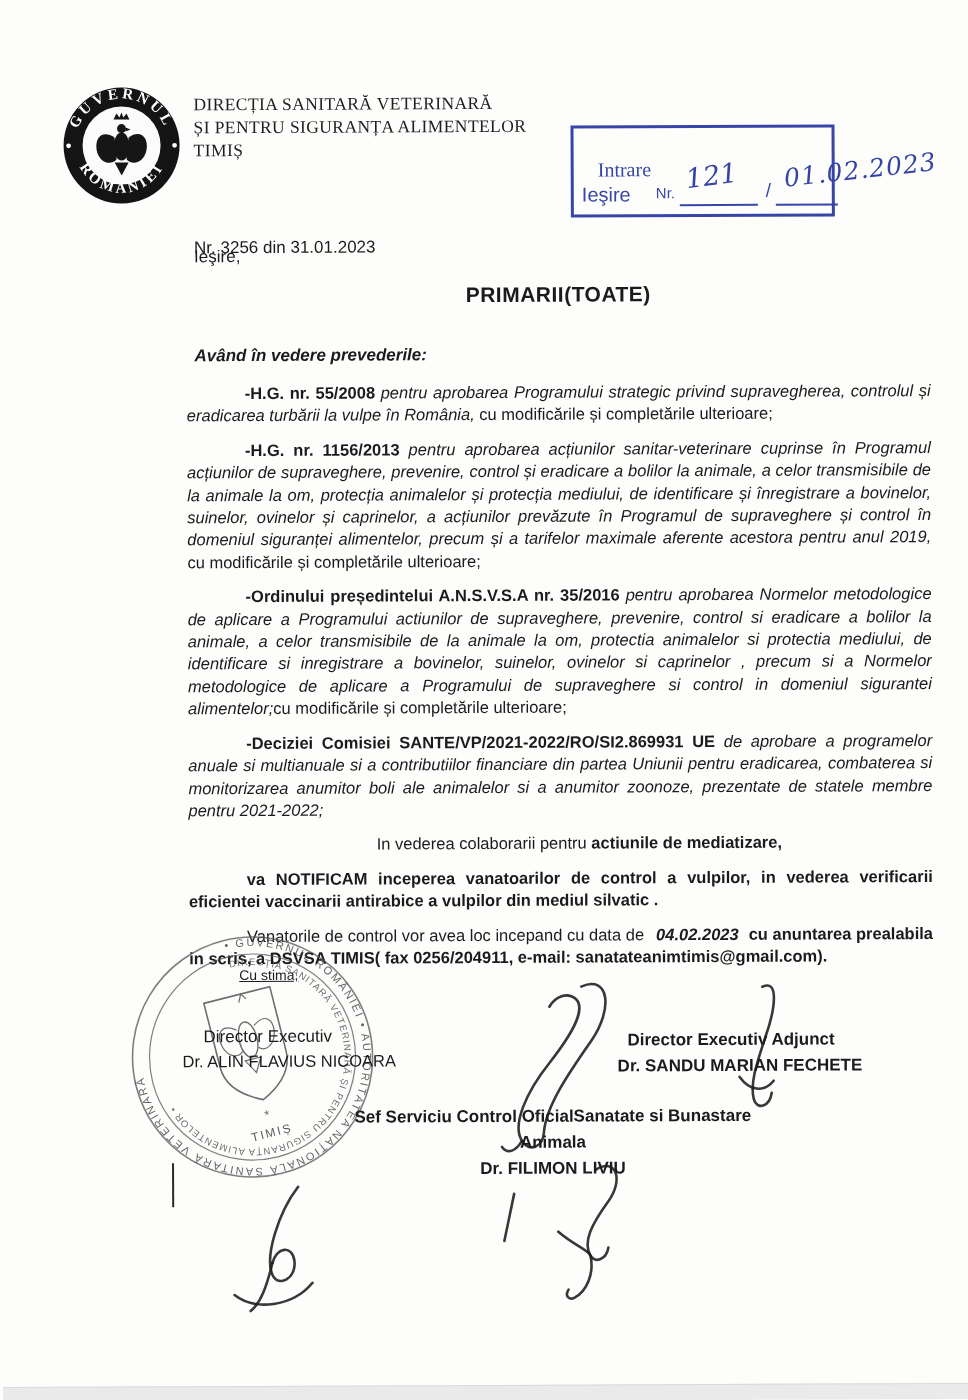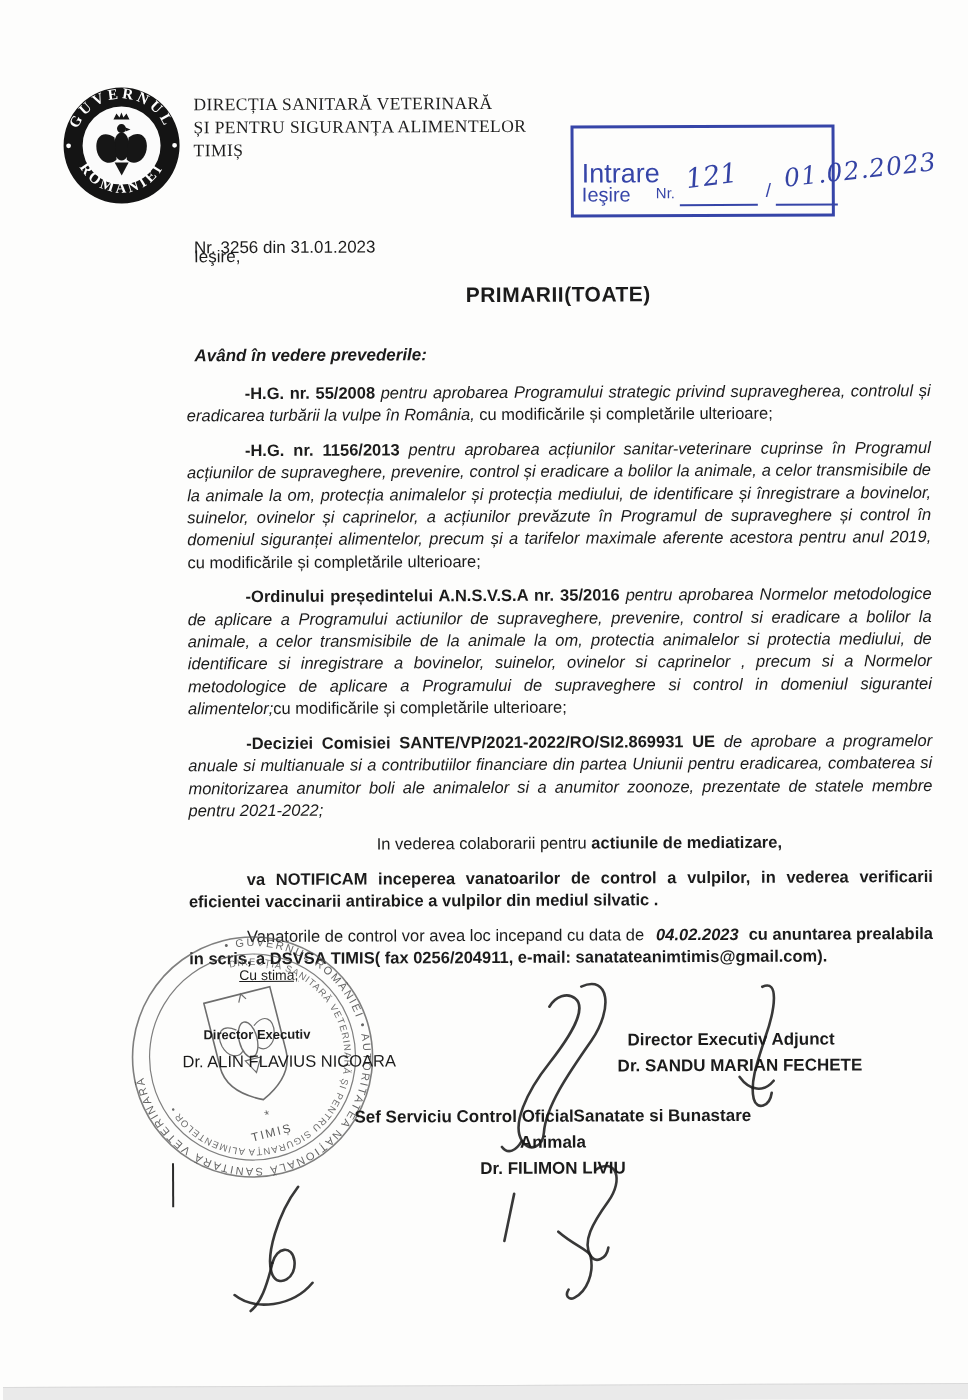--- a/index.html
+++ b/index.html
@@ -17,21 +17,21 @@
   .org-block{left:196px;top:92px;font-family:"Liberation Serif", serif;
     font-size:17.5px;line-height:23px;letter-spacing:.4px;color:#1e1e1e;}
   .ref-number{left:196px;top:210px;font-size:17px;margin-top:27px;}
   .salutation{left:196px;top:246px;font-size:17px;}
 
   
   .reg-stamp{left:573px;top:126px;width:258px;height:86px;
     border:3px solid #2c3ca4;color:#2c3ca4;overflow:visible;opacity:.95;}
   .reg-title{position:absolute;left:8px;top:2px;font-size:23px;font-weight:bold;
     letter-spacing:1px;word-spacing:16px;white-space:nowrap;}
-  .reg-intrare{position:absolute;left:8px;top:30px;font-size:27px;}
+  .reg-intrare{position:absolute;left:24px;top:30px;font-size:20px;font-family:Liberation Serif, serif;}
   .reg-iesire{position:absolute;left:8px;top:55px;font-size:20px;}
   .reg-nr{position:absolute;left:82px;top:56px;font-size:15px;}
   .reg-line1{position:absolute;left:106px;top:76px;width:78px;border-bottom:2px solid #2c3ca4;}
   .reg-slash{position:absolute;left:192px;top:52px;font-size:19px;}
   .reg-line2{position:absolute;left:202px;top:76px;width:62px;border-bottom:2px solid #2c3ca4;}
   .hw{font-family:"DejaVu Serif", serif;font-style:italic;color:#2a3aa0;white-space:nowrap;}
   .hw-nr{position:absolute;left:112px;top:32px;font-size:27px;transform:rotate(-7deg);}
   .hw-date{position:absolute;left:210px;top:28px;font-size:25px;transform:rotate(-6deg);letter-spacing:1px;}
 
   
@@ -44,21 +44,21 @@
   .body-col p{margin:0 0 12px 0;text-align:justify;text-indent:58px;}
   .lead{font-weight:bold;font-style:normal;}
   .it{font-style:italic;}
   .tail{font-style:normal;}
   .media-line{text-align:left !important;text-indent:0 !important;margin-left:188px !important;}
   .p-bold{font-weight:bold;font-style:normal;}
   .date-b{font-weight:bold;margin:0 10px 10px 12px;font-style:italic;}
 
   
   .closing{left:238px;top:966px;font-size:14px;text-decoration:underline;}
-  .sig-title-left{left:202px;top:1026px;font-size:13px;font-weight:bold;}
+  .sig-title-left{left:202px;top:1026px;font-size:17px;font-weight:normal;}
   .sig-name-left{left:181px;top:1051px;font-size:16.5px;font-weight:normal;}
   .sig-title-right{left:626px;top:1031px;font-size:17px;font-weight:bold;}
   .sig-name-right{left:616px;top:1057px;font-size:17px;font-weight:bold;}
   .sig-center{left:318px;top:1104px;width:466px;text-align:center;
     font-size:17px;font-weight:bold;line-height:26px;}
 
   
   .footer-block{left:179px;top:1170px;font-size:13.5px;font-weight:bold;line-height:20px;color:#222;}
   .footer-rule{left:170px;top:1162px;width:2px;height:44px;background:#2a2a2a;}
 

